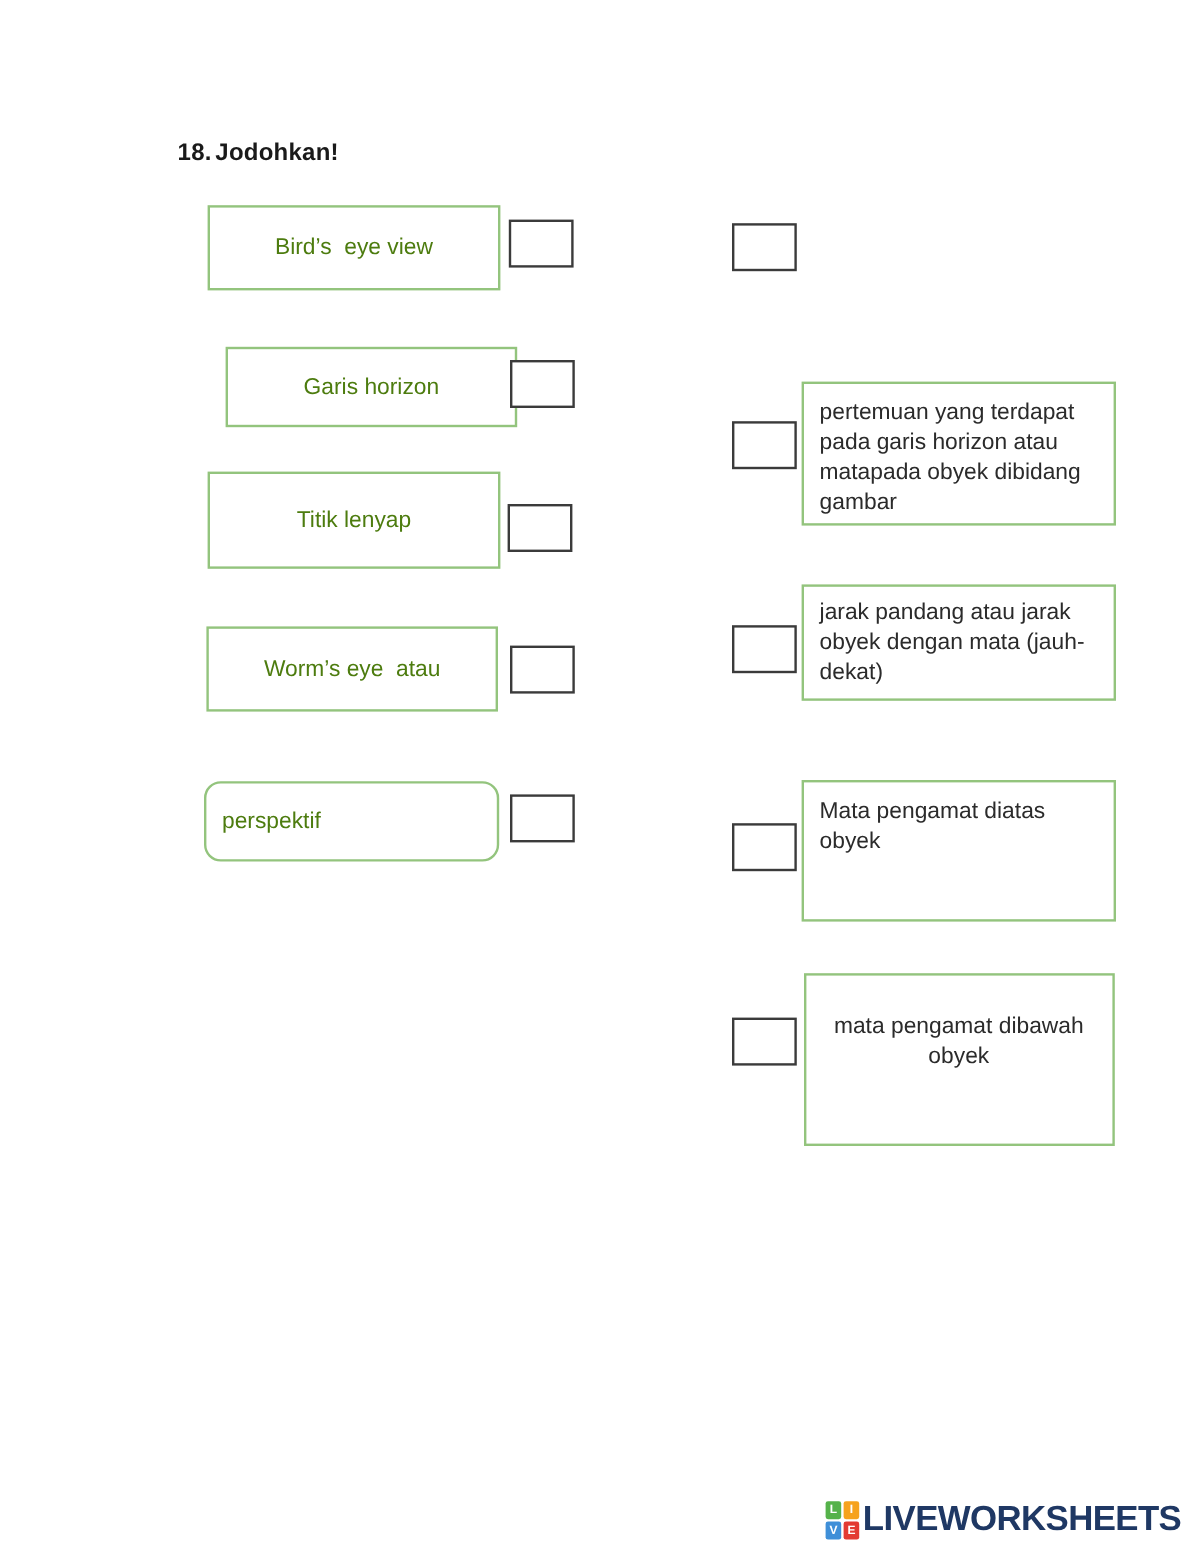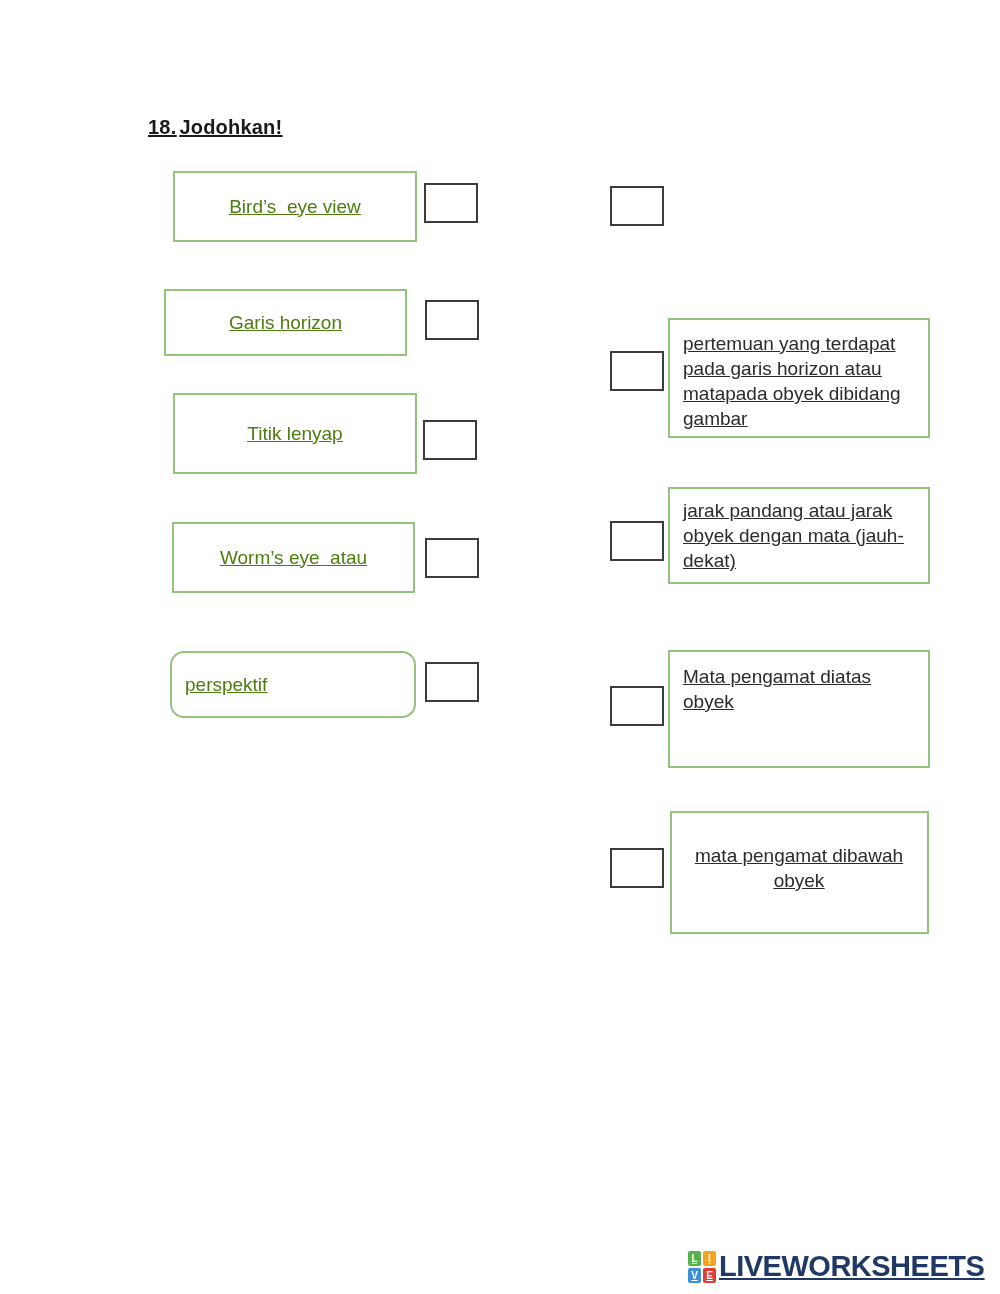--- a/index.html
+++ b/index.html
@@ -1,15 +1,15 @@
 <!DOCTYPE html>
 <html><head>
 <meta charset="utf-8">
 <style>
-  * { margin: 0; padding: 0; box-sizing: border-box; text-decoration: underline; }
+  * { margin: 0; padding: 0; box-sizing: border-box; }
   html, body { background: #ffffff; }
   body {
     font-family: "Liberation Sans", sans-serif;
     color: #212121;
   }
   .page {
     position: relative;
     width: 1000px;
     height: 1294px;
     background: #ffffff;
@@ -117,21 +117,21 @@
 
   <div class="title">
     <span class="qnum">18.</span><span>Jodohkan!</span>
   </div>
 
   <div class="term-box" style="left:173px; top:171px; width:244px; height:71px;">
     <span class="term-label">Bird’s  eye view</span>
   </div>
   <input class="answer-box" style="left: 424px; top: 183px;">
 
-  <div class="term-box" style="left:164px; top:289px; width:243px; height:67px;">
+  <div class="term-box" style="left:188px; top:289px; width:243px; height:67px;">
     <span class="term-label">Garis horizon</span>
   </div>
   <input class="answer-box" style="left: 425px; top: 300px;">
 
   <div class="term-box" style="left:173px; top:393px; width:244px; height:81px;">
     <span class="term-label">Titik lenyap</span>
   </div>
   <input class="answer-box" style="left: 423px; top: 420px;">
 
   <div class="term-box" style="left:172px; top:522px; width:243px; height:71px;">
@@ -155,21 +155,21 @@
   <div class="def-box" style="left:668px; top:487px; width:262px; height:97px; padding-top:9px;">
     <span class="def-label">jarak pandang atau jarak obyek dengan mata (jauh-dekat)</span>
   </div>
 
   <input class="answer-box" style="left: 610px; top: 686px;">
   <div class="def-box" style="left:668px; top:650px; width:262px; height:118px; padding-top:12px;">
     <span class="def-label">Mata pengamat diatas obyek</span>
   </div>
 
   <input class="answer-box" style="left: 610px; top: 848px;">
-  <div class="def-box center" style="left:670px; top:811px; width:259px; height:123px; padding-top:30px;">
+  <div class="def-box center" style="left:670px; top:811px; width:259px; height:144px; padding-top:30px;">
     <span class="def-label">mata pengamat dibawah obyek</span>
   </div>
 
   <div class="footer">
     <div class="logo-grid">
       <div class="logo-cell c-green">L</div>
       <div class="logo-cell c-orange">I</div>
       <div class="logo-cell c-blue">V</div>
       <div class="logo-cell c-red">E</div>
     </div>

